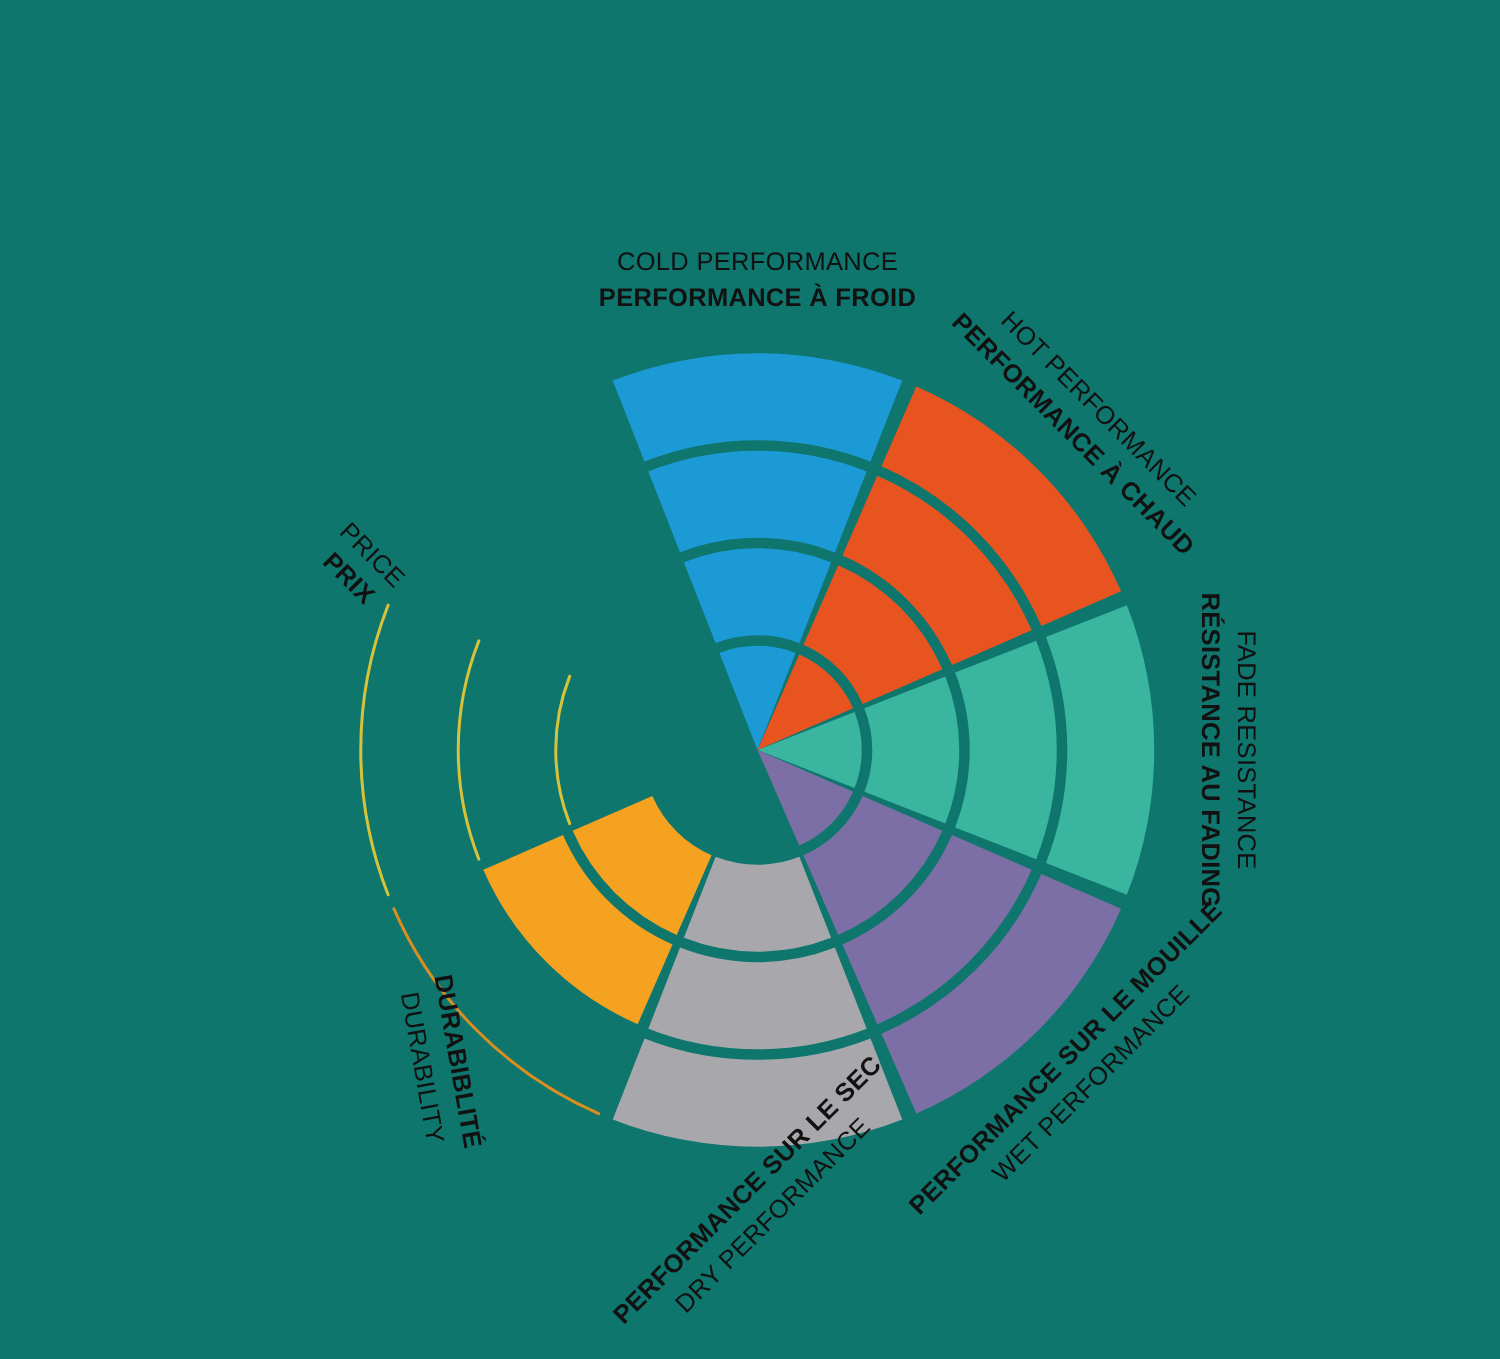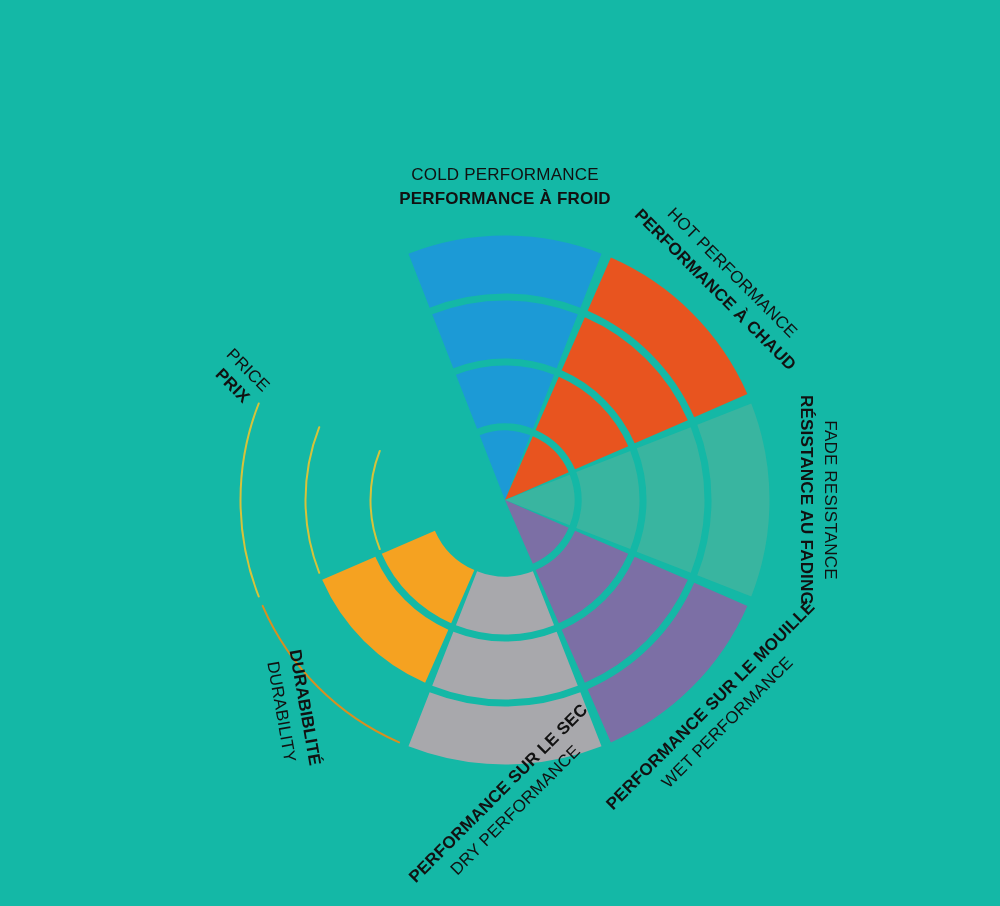--- a/index.html
+++ b/index.html
@@ -11,21 +11,21 @@
     width: 1000px;
     height: 906px;
     font-family: "Liberation Sans", sans-serif;
     overflow: hidden;
     position: relative;
   }
   #stage {
     position: relative;
     width: 1000px;
     height: 906px;
-    background: #14b8a6;
+    background: #0f766e;
   }
   #wheel {
     position: absolute;
     left: 0;
     top: 0;
     width: 1000px;
     height: 906px;
     display: block;
   }
   svg text {

